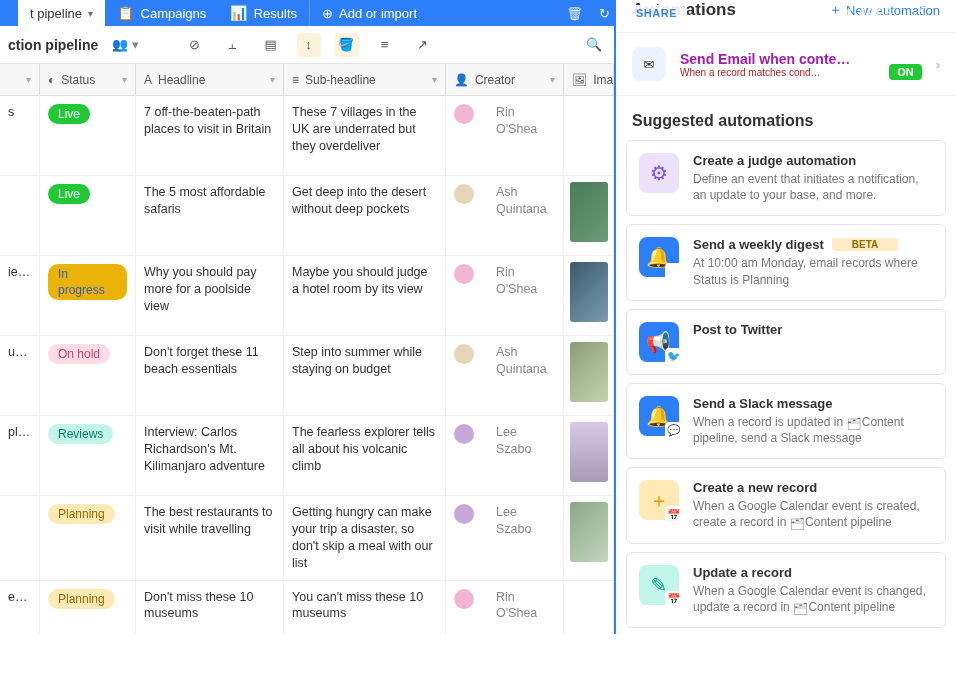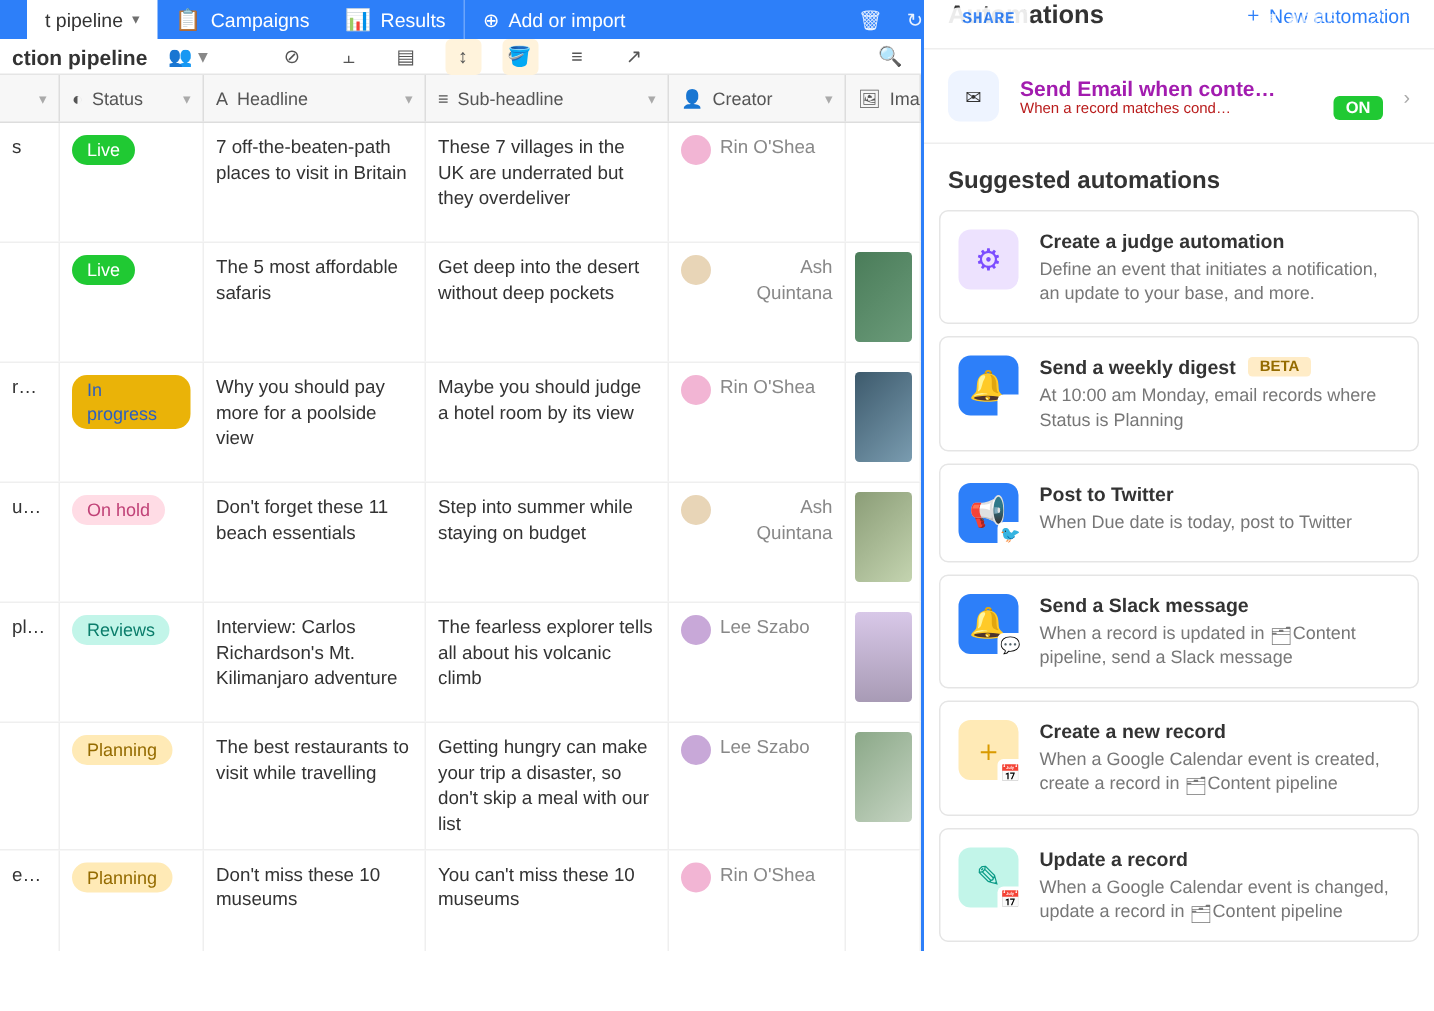--- a/index.html
+++ b/index.html
@@ -7,26 +7,26 @@
 
 
 .topbar { background: #2d7ff9; height: 26px; display: flex; align-items: stretch; color: #fff; font-size: 13px; }
 .tab { display: flex; align-items: center; padding: 0 12px; gap: 6px; cursor: pointer; white-space: nowrap; }
 .tab.active-tab { background: #fff; color: #333; margin-left: 18px; }
 .tab-icon { font-size: 14px; }
 .chevdown { font-size: 10px; opacity: 0.7; }
 .topbar-divider { width: 1px; background: rgba(255,255,255,0.3); }
 .topbar-spacer { flex: 1; }
 .top-icon-btn { display: flex; align-items: center; padding: 0 8px; cursor: pointer; opacity: 0.9; }
-.share-pill { background: #fff; color: #2d7ff9; border-radius: 10px; padding: 2px 10px; font-weight: 600; font-size: 11px; letter-spacing: 0.5px; font-family: Liberation Mono, monospace; }
+.share-pill { background: #fff; color: #2d7ff9; border-radius: 10px; padding: 2px 10px; font-weight: 600; font-size: 11px; letter-spacing: 0.5px; }
 .top-segbtn { display: flex; align-items: center; padding: 0 10px; gap: 6px; font-weight: 600; font-size: 12px; letter-spacing: 0.5px; }
 .top-segbtn.active-seg { background: #1a6fe8; }
 
 
-.subbar { height: 24px; border-bottom: 1px solid #e5e5e5; display: flex; align-items: center; padding: 0 8px; gap: 14px; background: #fff; }
+.subbar { height: 38px; border-bottom: 1px solid #e5e5e5; display: flex; align-items: center; padding: 0 8px; gap: 14px; background: #fff; }
 .view-title { font-weight: 600; font-size: 14px; color: #333; }
 .tool-icon { width: 24px; height: 24px; display:flex; align-items:center; justify-content:center; border-radius:4px; cursor:pointer; color:#555; }
 .tool-icon.highlighted { background: #fff3dc; }
 .subbar-spacer { flex:1; }
 
 
 .grid-wrap { display:flex; height: 608px; }
 .grid-left { flex: 1; overflow: hidden; position:relative; }
 .grid-header { display:flex; border-bottom: 1px solid #ddd; height: 32px; background:#f7f7f7; }
 .grid-header .colh { border-right:1px solid #ddd; display:flex; align-items:center; padding:0 8px; gap:6px; color:#555; font-size:12px; position:relative; }
@@ -38,21 +38,21 @@
 .col-creator { width: 118px; flex:0 0 118px; }
 .col-image { width: 50px; flex:0 0 50px; }
 
 .grid-body { overflow-y:auto; height: calc(100% - 32px); }
 .row { display:flex; border-bottom:1px solid #efefef; min-height:80px; }
 .cell { border-right:1px solid #efefef; padding:8px; font-size:12.5px; line-height:1.35; color:#333; overflow:hidden; }
 .cell.name { width:40px; flex:0 0 40px; color:#333; white-space:nowrap; text-overflow:ellipsis; }
 .cell.status { width:96px; flex:0 0 96px; }
 .cell.headline { width:148px; flex:0 0 148px; }
 .cell.sub { width:162px; flex:0 0 162px; }
-.cell.creator { width:118px; flex:0 0 118px; display:flex; align-items:flex-start; gap:6px;text-align:right; }
+.cell.creator { width:118px; flex:0 0 118px; display:flex; align-items:flex-start; gap:22px; }
 .cell.image { width:50px; flex:0 0 50px; padding:6px; }
 
 .status-pill { display:inline-block; padding:2px 10px; border-radius:10px; font-size:12px; font-weight:500; }
 .avatar { width:20px; height:20px; border-radius:50%; flex:0 0 20px; }
 .creator-name { color:#888; font-size:12.5px; }
 .thumb { width:38px; height:60px; border-radius:3px; }
 
 
 .right-panel { width:342px; flex:0 0 342px; border-left:2px solid #2d7ff9; background:#fff; height: 648px; margin-top:-40px; display:flex; flex-direction:column; }
 .rp-header { padding:14px 16px 12px; display:flex; align-items:center; justify-content:space-between; }
@@ -68,21 +68,21 @@
 .chev-right { color:#aaa; }
 
 .suggest-hdr { font-size:16px; font-weight:600; padding:16px 16px 10px; color:#333; }
 
 .suggest-list { padding:0 10px; }
 .suggest-item { border:1px solid #e5e5e5; border-radius:6px; padding:12px; margin-bottom:8px; display:flex; gap:14px; cursor:pointer; }
 .suggest-icon { width:40px; height:40px; border-radius:8px; display:flex; align-items:center; justify-content:center; flex:0 0 40px; font-size:20px; color:#fff; position:relative; }
 .suggest-badge { position:absolute; right:-4px; bottom:-4px; width:18px; height:18px; background:#fff; border-radius:4px; display:flex; align-items:center; justify-content:center; font-size:11px; }
 .suggest-main { flex:1; }
 .suggest-title { font-weight:600; font-size:13px; color:#333; margin-bottom:3px; display:flex; align-items:center; gap:8px; }
-.beta-pill { background:#ffecc7; color:#946b00; font-size:10px; font-weight:700; padding:1px 8px; border-radius:3px; }
+.beta-pill { background:#ffecc7; color:#946b00; font-size:10px; font-weight:700; padding:1px 20px; border-radius:3px; }
 .suggest-desc { font-size:12px; color:#777; line-height:1.35; }
 .suggest-desc .inline-icon { display:inline-block; width:12px; height:12px; vertical-align:-2px; }
 </style>
 </head>
 <body>
 
 <div class="topbar">
   <div class="tab active-tab">
     <span>t pipeline</span>
     <span class="chevdown">▾</span>
@@ -191,21 +191,21 @@
     <div class="cell sub">Get deep into the desert without deep pockets</div>
     <div class="cell creator">
       <span class="avatar" style="background:#e8d5b7"></span>
       <span class="creator-name">Ash Quintana</span>
     </div>
     <div class="cell image">
       <div class="thumb" style="background:linear-gradient(135deg,#4a7c59,#6b9b7a);"></div>
     </div>
         </div>
         <div class="row">
-    <div class="cell name">room</div>
+    <div class="cell name">iews</div>
     <div class="cell status">
       <span class="status-pill" style="background:#eab308;color:#2d5fbf">In progress</span>
     </div>
     <div class="cell headline">Why you should pay more for a poolside view</div>
     <div class="cell sub">Maybe you should judge a hotel room by its view</div>
     <div class="cell creator">
       <span class="avatar" style="background:#f2b5d4"></span>
       <span class="creator-name">Rin O'Shea</span>
     </div>
     <div class="cell image">
@@ -327,21 +327,20 @@
         <div class="suggest-item">
     <div class="suggest-icon" style="background:#2d7ff9;color:#fff">
       📢
       <span class="suggest-badge">🐦</span>
     </div>
     <div class="suggest-main">
       <div class="suggest-title">
         Post to Twitter
         
       </div>
-      <div class="suggest-desc">When Due date is today, post to Twitter</div>
     </div>
         </div>
         <div class="suggest-item">
     <div class="suggest-icon" style="background:#2d7ff9;color:#fff">
       🔔
       <span class="suggest-badge">💬</span>
     </div>
     <div class="suggest-main">
       <div class="suggest-title">
         Send a Slack message

